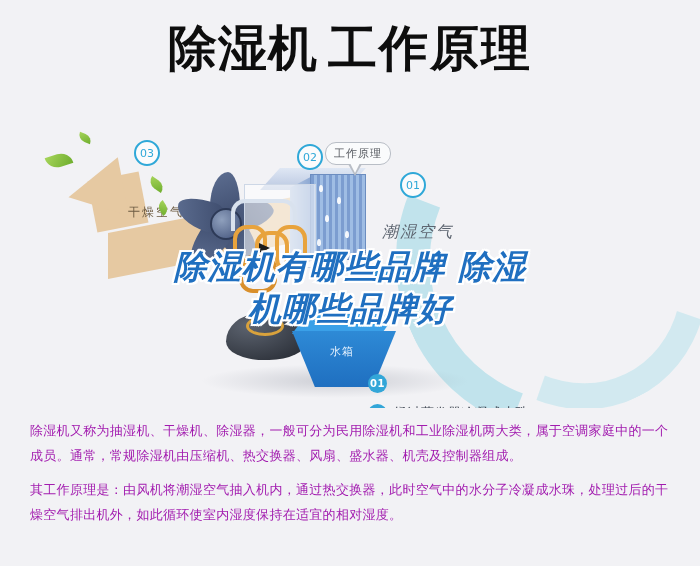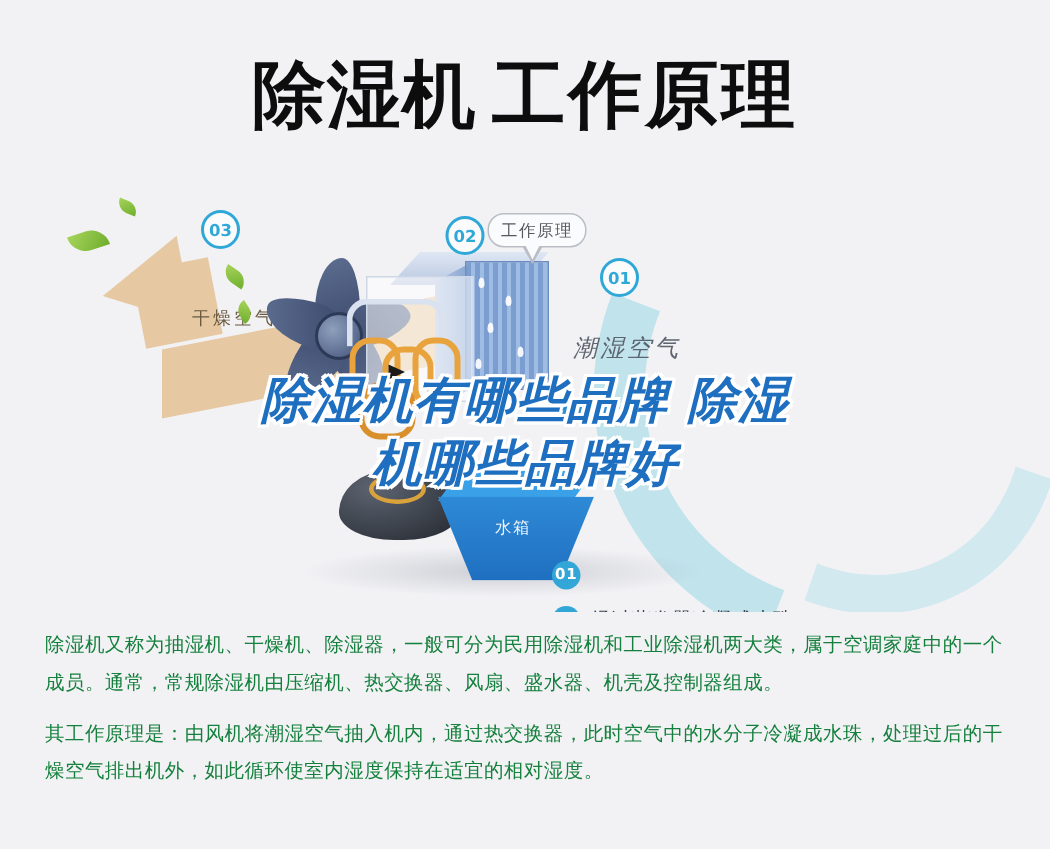--- a/index.html
+++ b/index.html
@@ -18,21 +18,20 @@
     text-align:center;
   }
   .title-text{
     display:inline-block;
     font-size:49px;
     font-weight:bold;
     color:#0d0d0d;
     letter-spacing:2px;
     line-height:1;
     font-family:"DejaVu Sans","Liberation Sans",sans-serif;
-    margin-top:15px;
   }
   .title-text .t1{letter-spacing:1px;}
   .title-text .t2{margin-left:10px;}
 
   
   .stage{position:absolute;left:0;top:118px;width:700px;height:290px;overflow:hidden;}
 
   
   .swoosh{
     position:absolute;
@@ -201,21 +200,21 @@
     position:absolute;left:246px;top:198px;width:32px;height:14px;
     border:3px solid #d9a23c;border-radius:50%;
   }
 
   
   .badge{
     position:absolute;
     width:22px;height:22px;border-radius:50%;
     border:2px solid #2fa8d8;
     color:#2fa8d8;
-    font-size:11px;font-weight:bold;
+    font-size:11px;font-weight:normal;
     display:flex;align-items:center;justify-content:center;
     background:rgba(255,255,255,.65);
     letter-spacing:0;
   }
   .badge-01{left:400px;top:54px;}
   .badge-02{left:297px;top:26px;}
   .badge-03{left:134px;top:22px;}
 
   
   .callout{
@@ -275,21 +274,21 @@
     text-shadow:
       2px 0 0 #fff,-2px 0 0 #fff,0 2px 0 #fff,0 -2px 0 #fff,
       2px 2px 0 #fff,-2px -2px 0 #fff,2px -2px 0 #fff,-2px 2px 0 #fff;
     font-style:italic;
     font-family:"DejaVu Sans","Liberation Sans",sans-serif;
   }
 
   
   .body-text{
     position:absolute;left:30px;top:418px;width:645px;
-    font-size:13px;color:#15803d;line-height:25px;
+    font-size:13px;color:#a21caf;line-height:25px;
     letter-spacing:.3px;
     font-family:"DejaVu Sans","Liberation Sans",sans-serif;
   }
   .body-text p{margin:0 0 9px 0;}
 </style>
 </head>
 <body>
 
 <div id="page">
 

